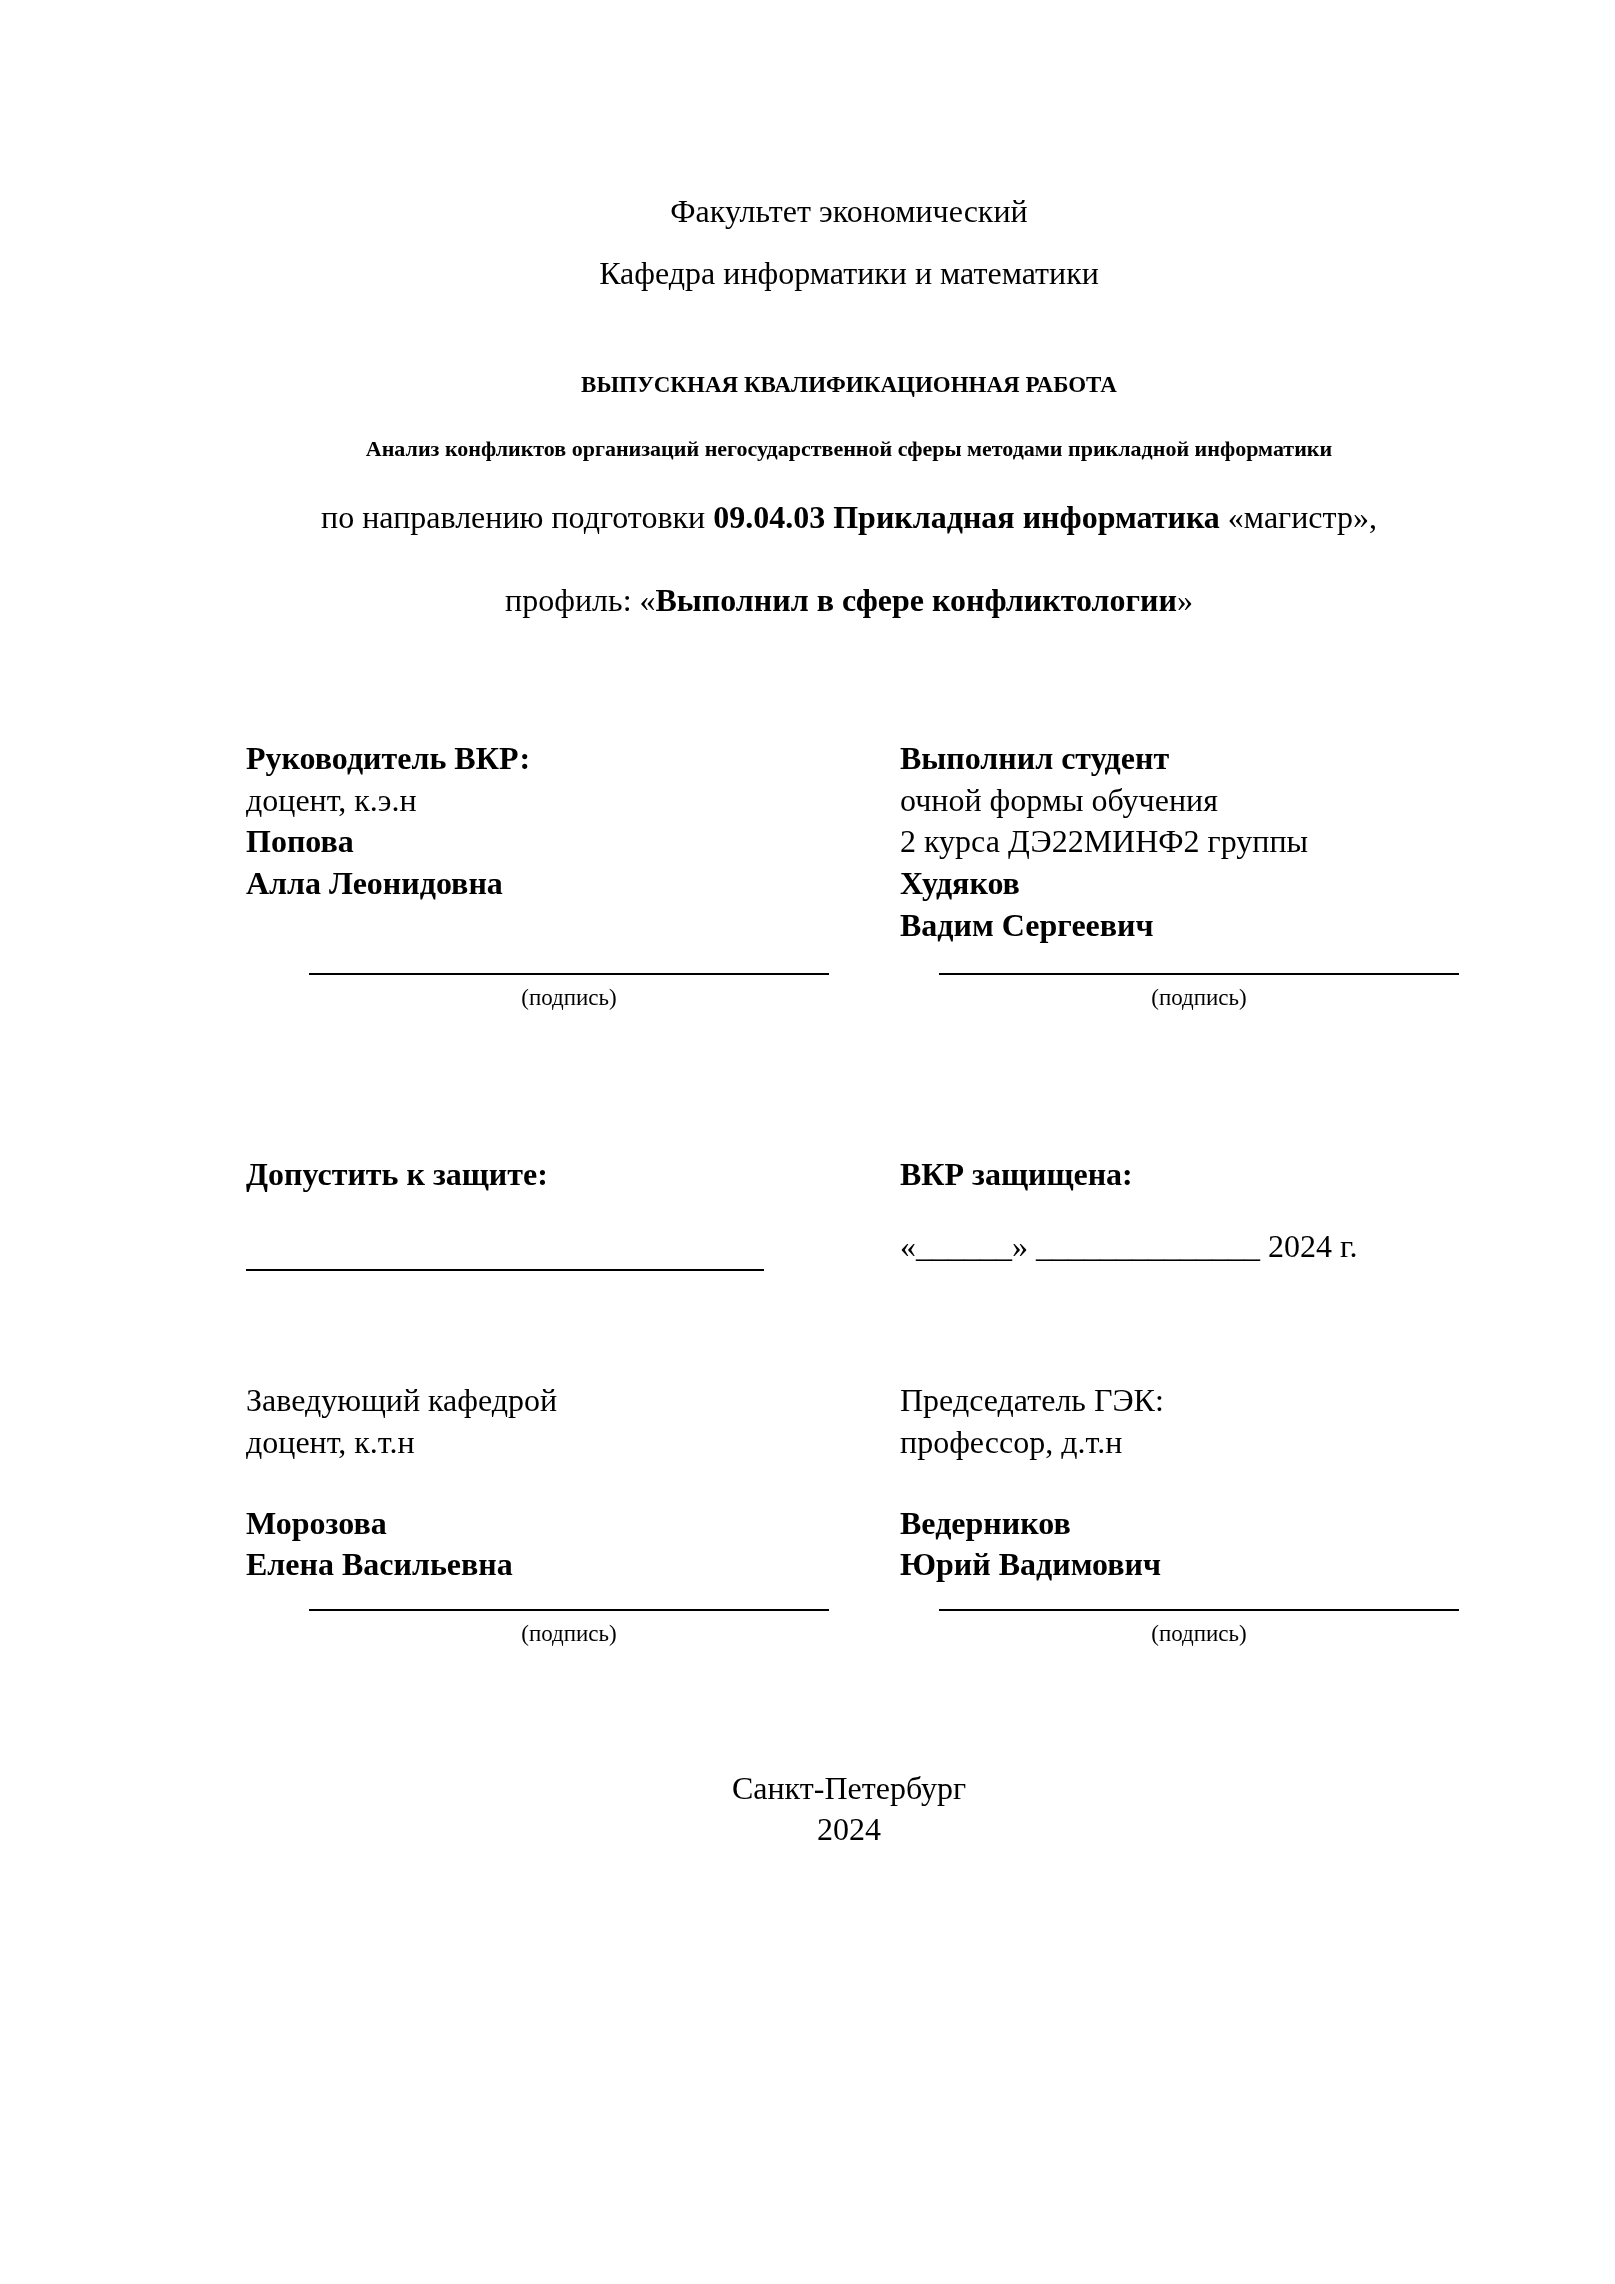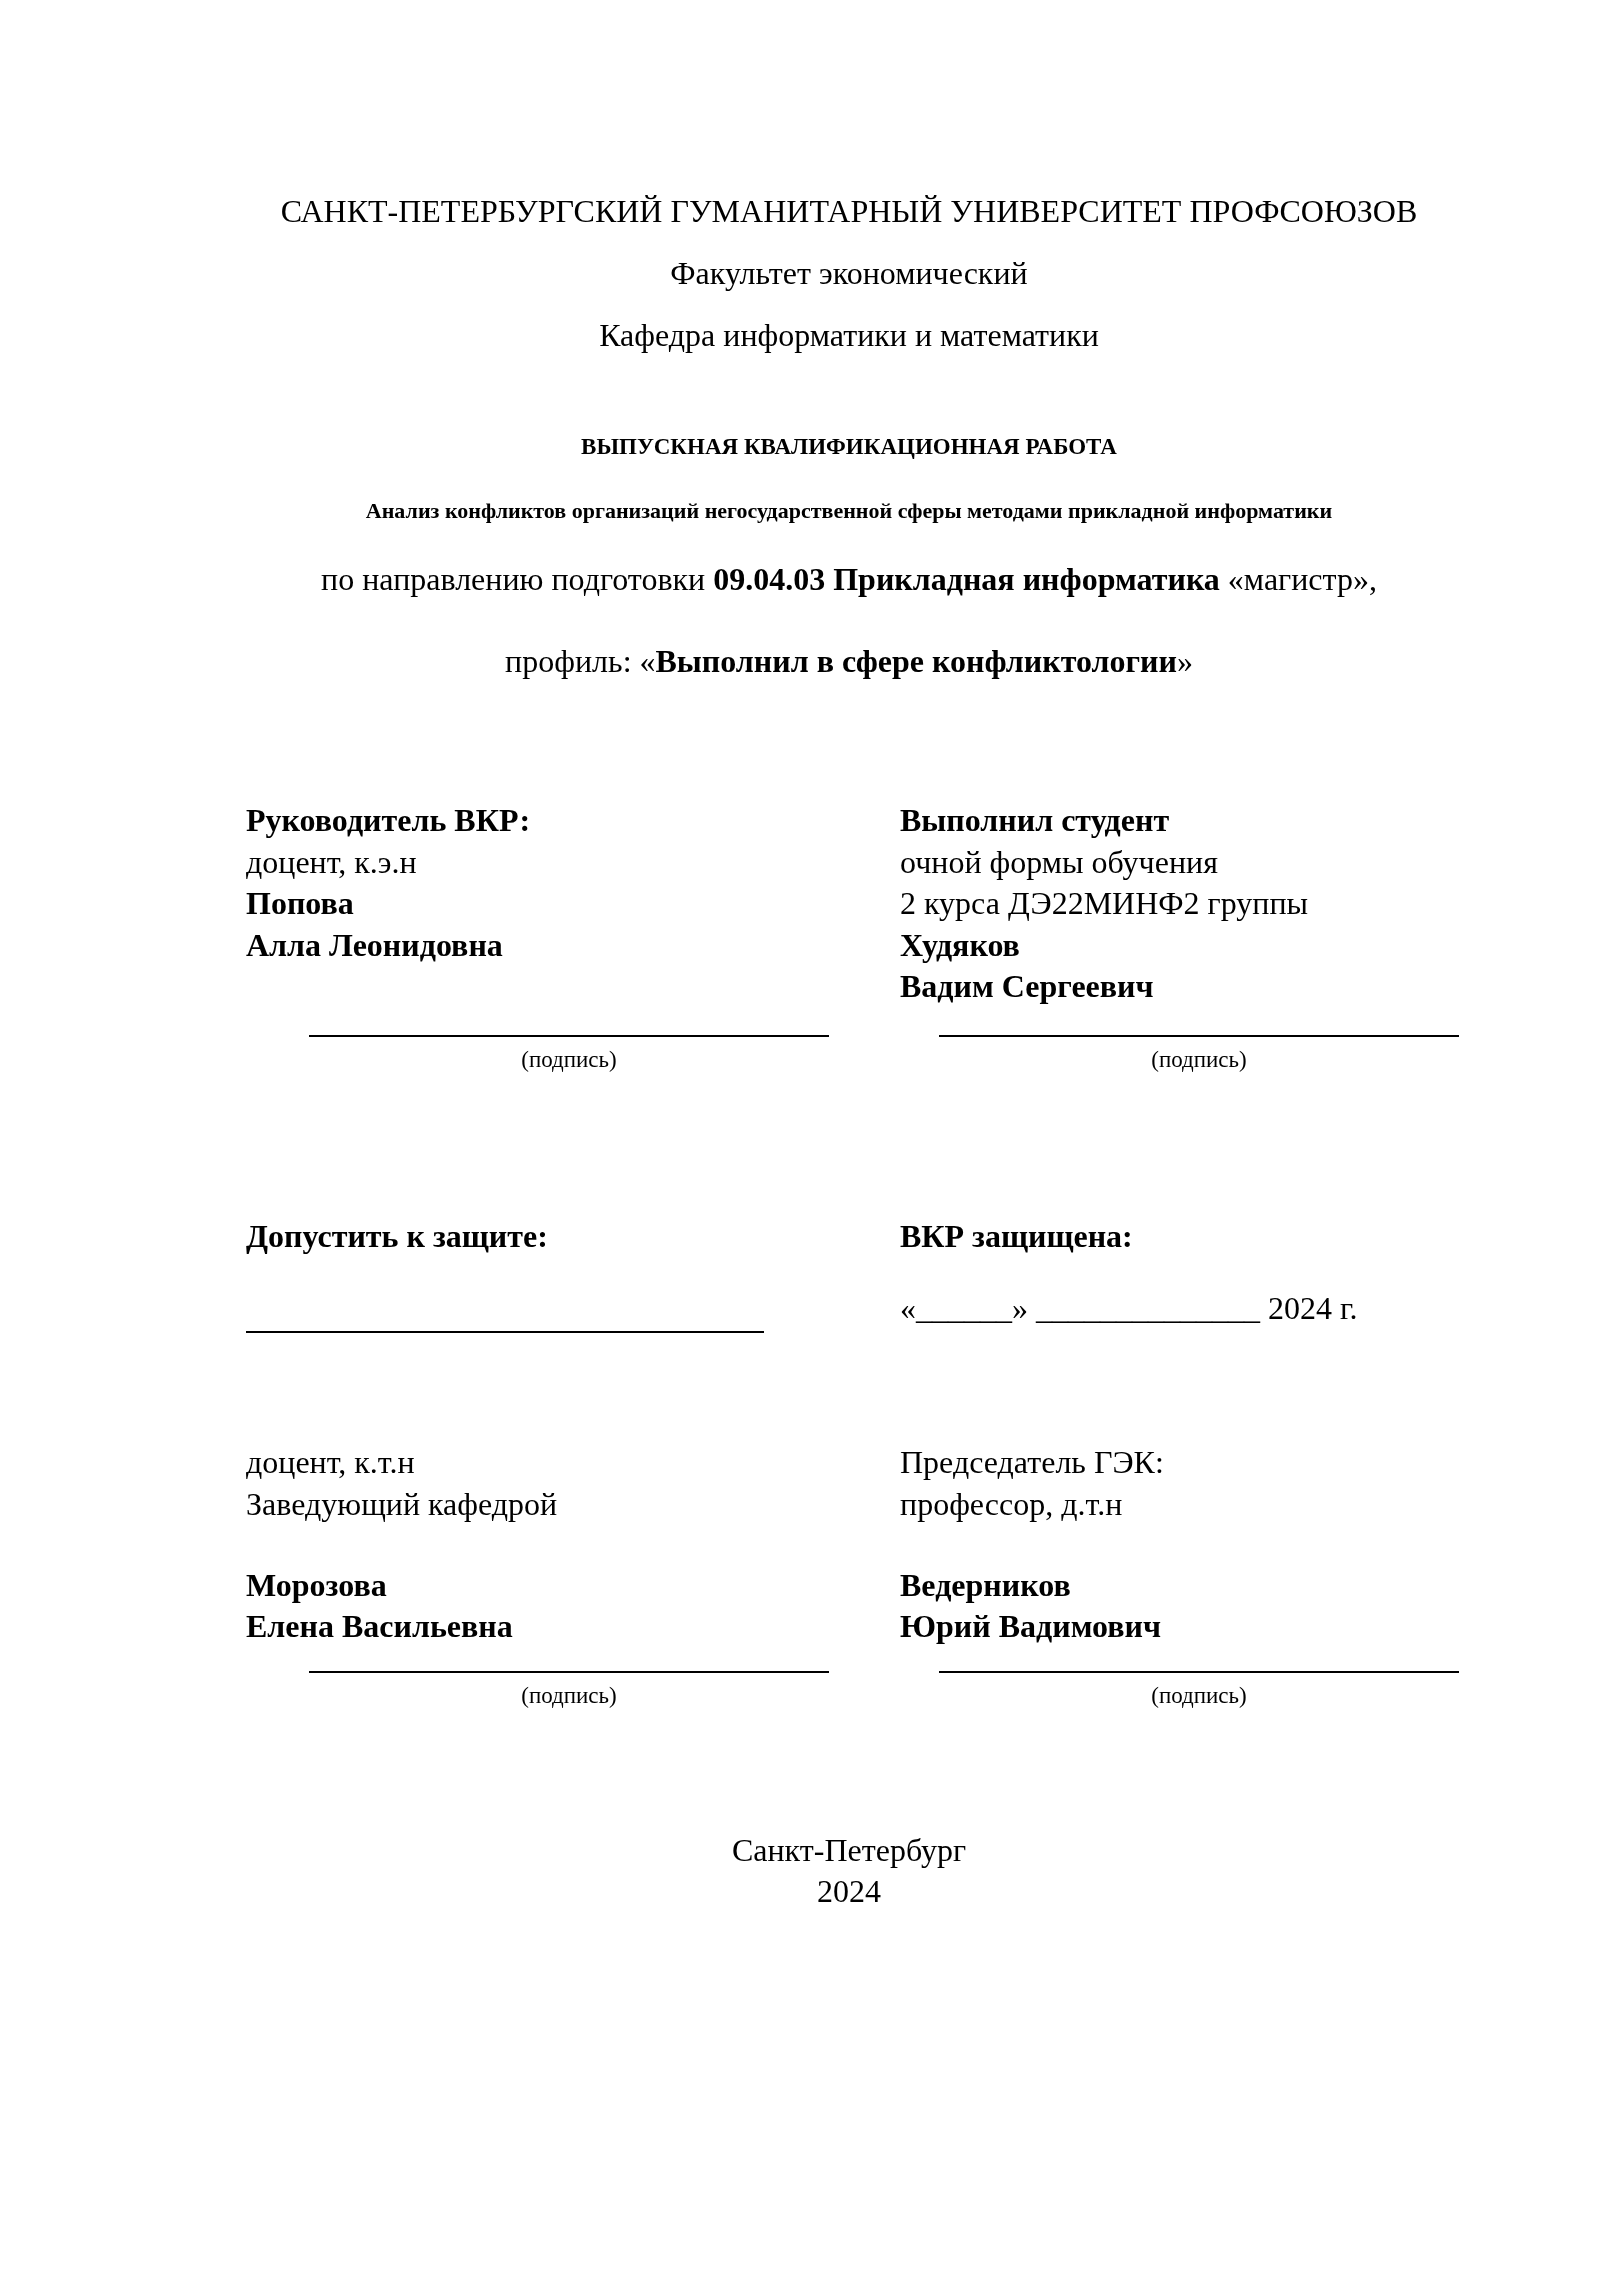--- a/index.html
+++ b/index.html
@@ -76,21 +76,20 @@
   .sig-row2 { margin-top: 23.4px; }
 
   .footer { margin-top: 119px; text-align: center; }
 </style>
 </head>
 <body>
 
 <div class="page">
 
   <div class="header">
-    <div class="hline">САНКТ-ПЕТЕРБУРГСКИЙ ГУМАНИТАРНЫЙ УНИВЕРСИТЕТ ПРОФСОЮЗОВ</div>
     <div class="hline">Факультет экономический</div>
     <div class="hline">Кафедра информатики и математики</div>
   </div>
 
   <div class="work-type">ВЫПУСКНАЯ КВАЛИФИКАЦИОННАЯ РАБОТА</div>
 
   <div class="thesis-title">Анализ конфликтов организаций негосударственной сферы методами прикладной информатики</div>
 
   <div class="direction"><span>по направлению подготовки </span><span class="b">09.04.03 Прикладная информатика</span><span> «магистр»,</span></div>
 
@@ -133,22 +132,22 @@
       <div class="admit-line"></div>
     </div>
     <div class="col-right">
       <div class="b">ВКР защищена:</div>
       <div class="date-line">«______» ______________ 2024 г.</div>
     </div>
   </div>
 
   <div class="row head-row">
     <div class="col-left">
+      <div>Заведующий кафедрой</div>
       <div>доцент, к.т.н</div>
-      <div>Заведующий кафедрой</div>
       <div class="b gap-top">Морозова</div>
       <div class="b">Елена Васильевна</div>
     </div>
     <div class="col-right">
       <div>Председатель ГЭК:</div>
       <div>профессор, д.т.н</div>
       <div class="b gap-top">Ведерников</div>
       <div class="b">Юрий Вадимович</div>
     </div>
   </div>

